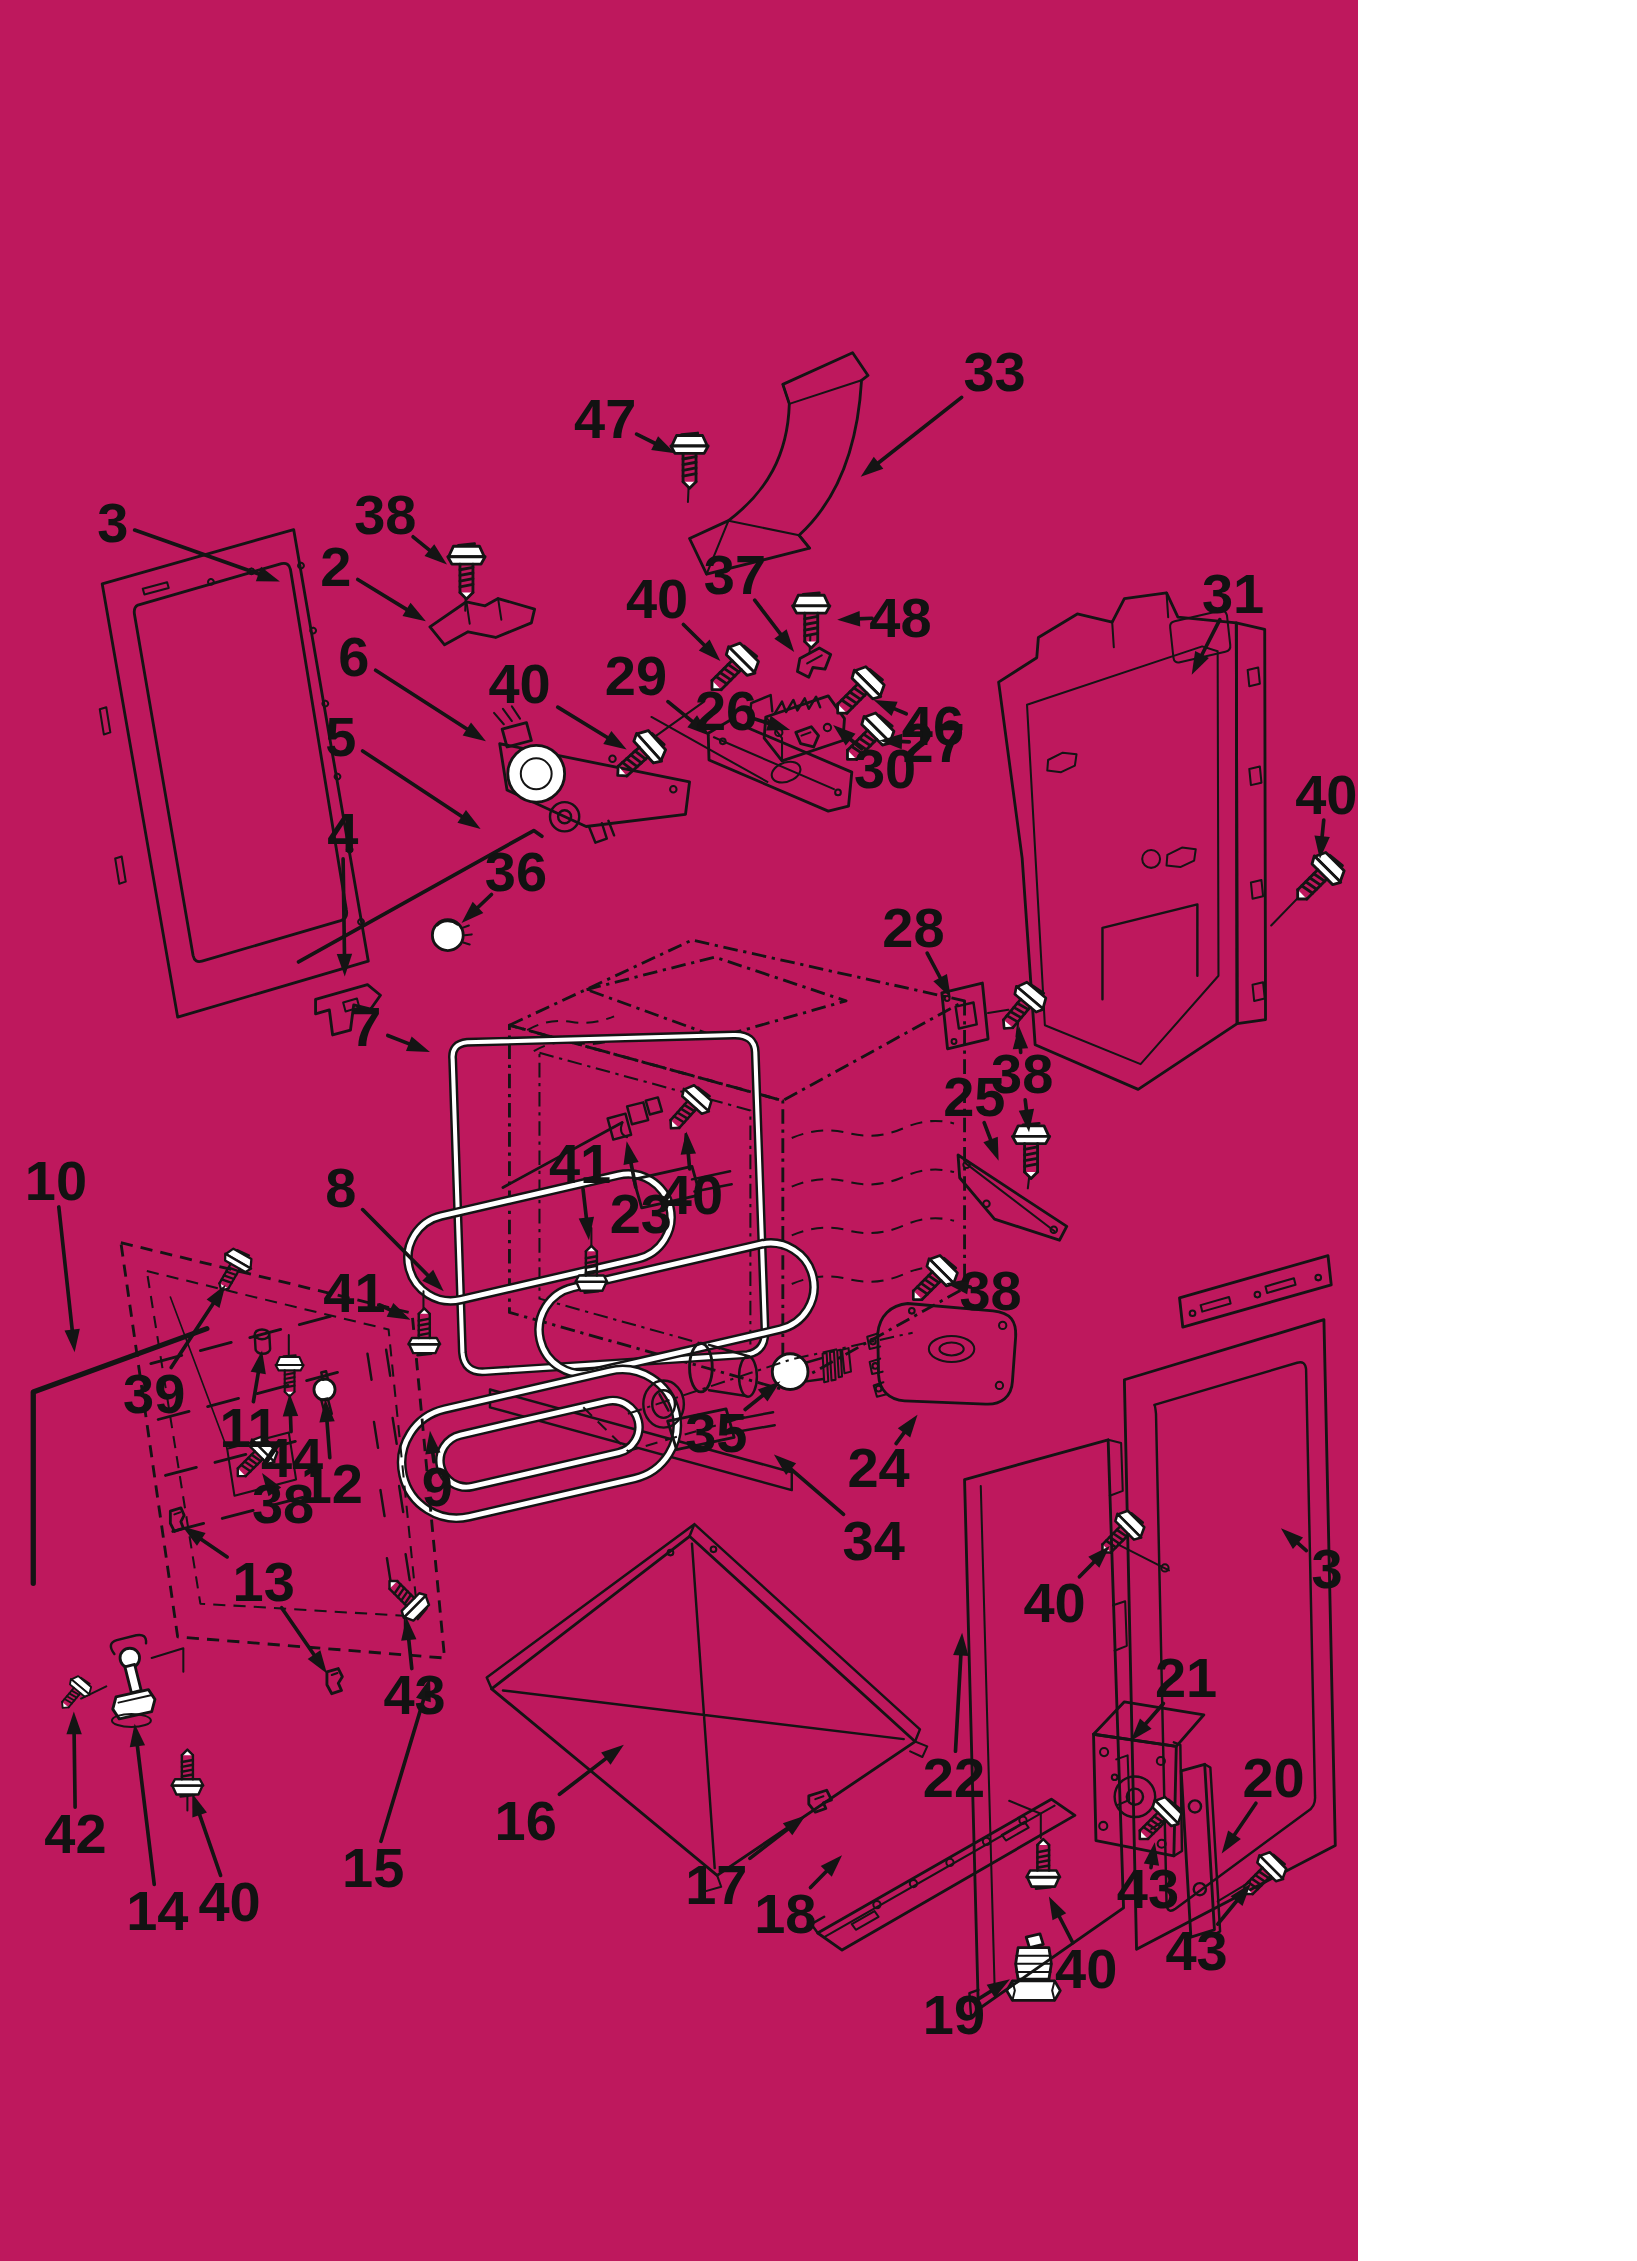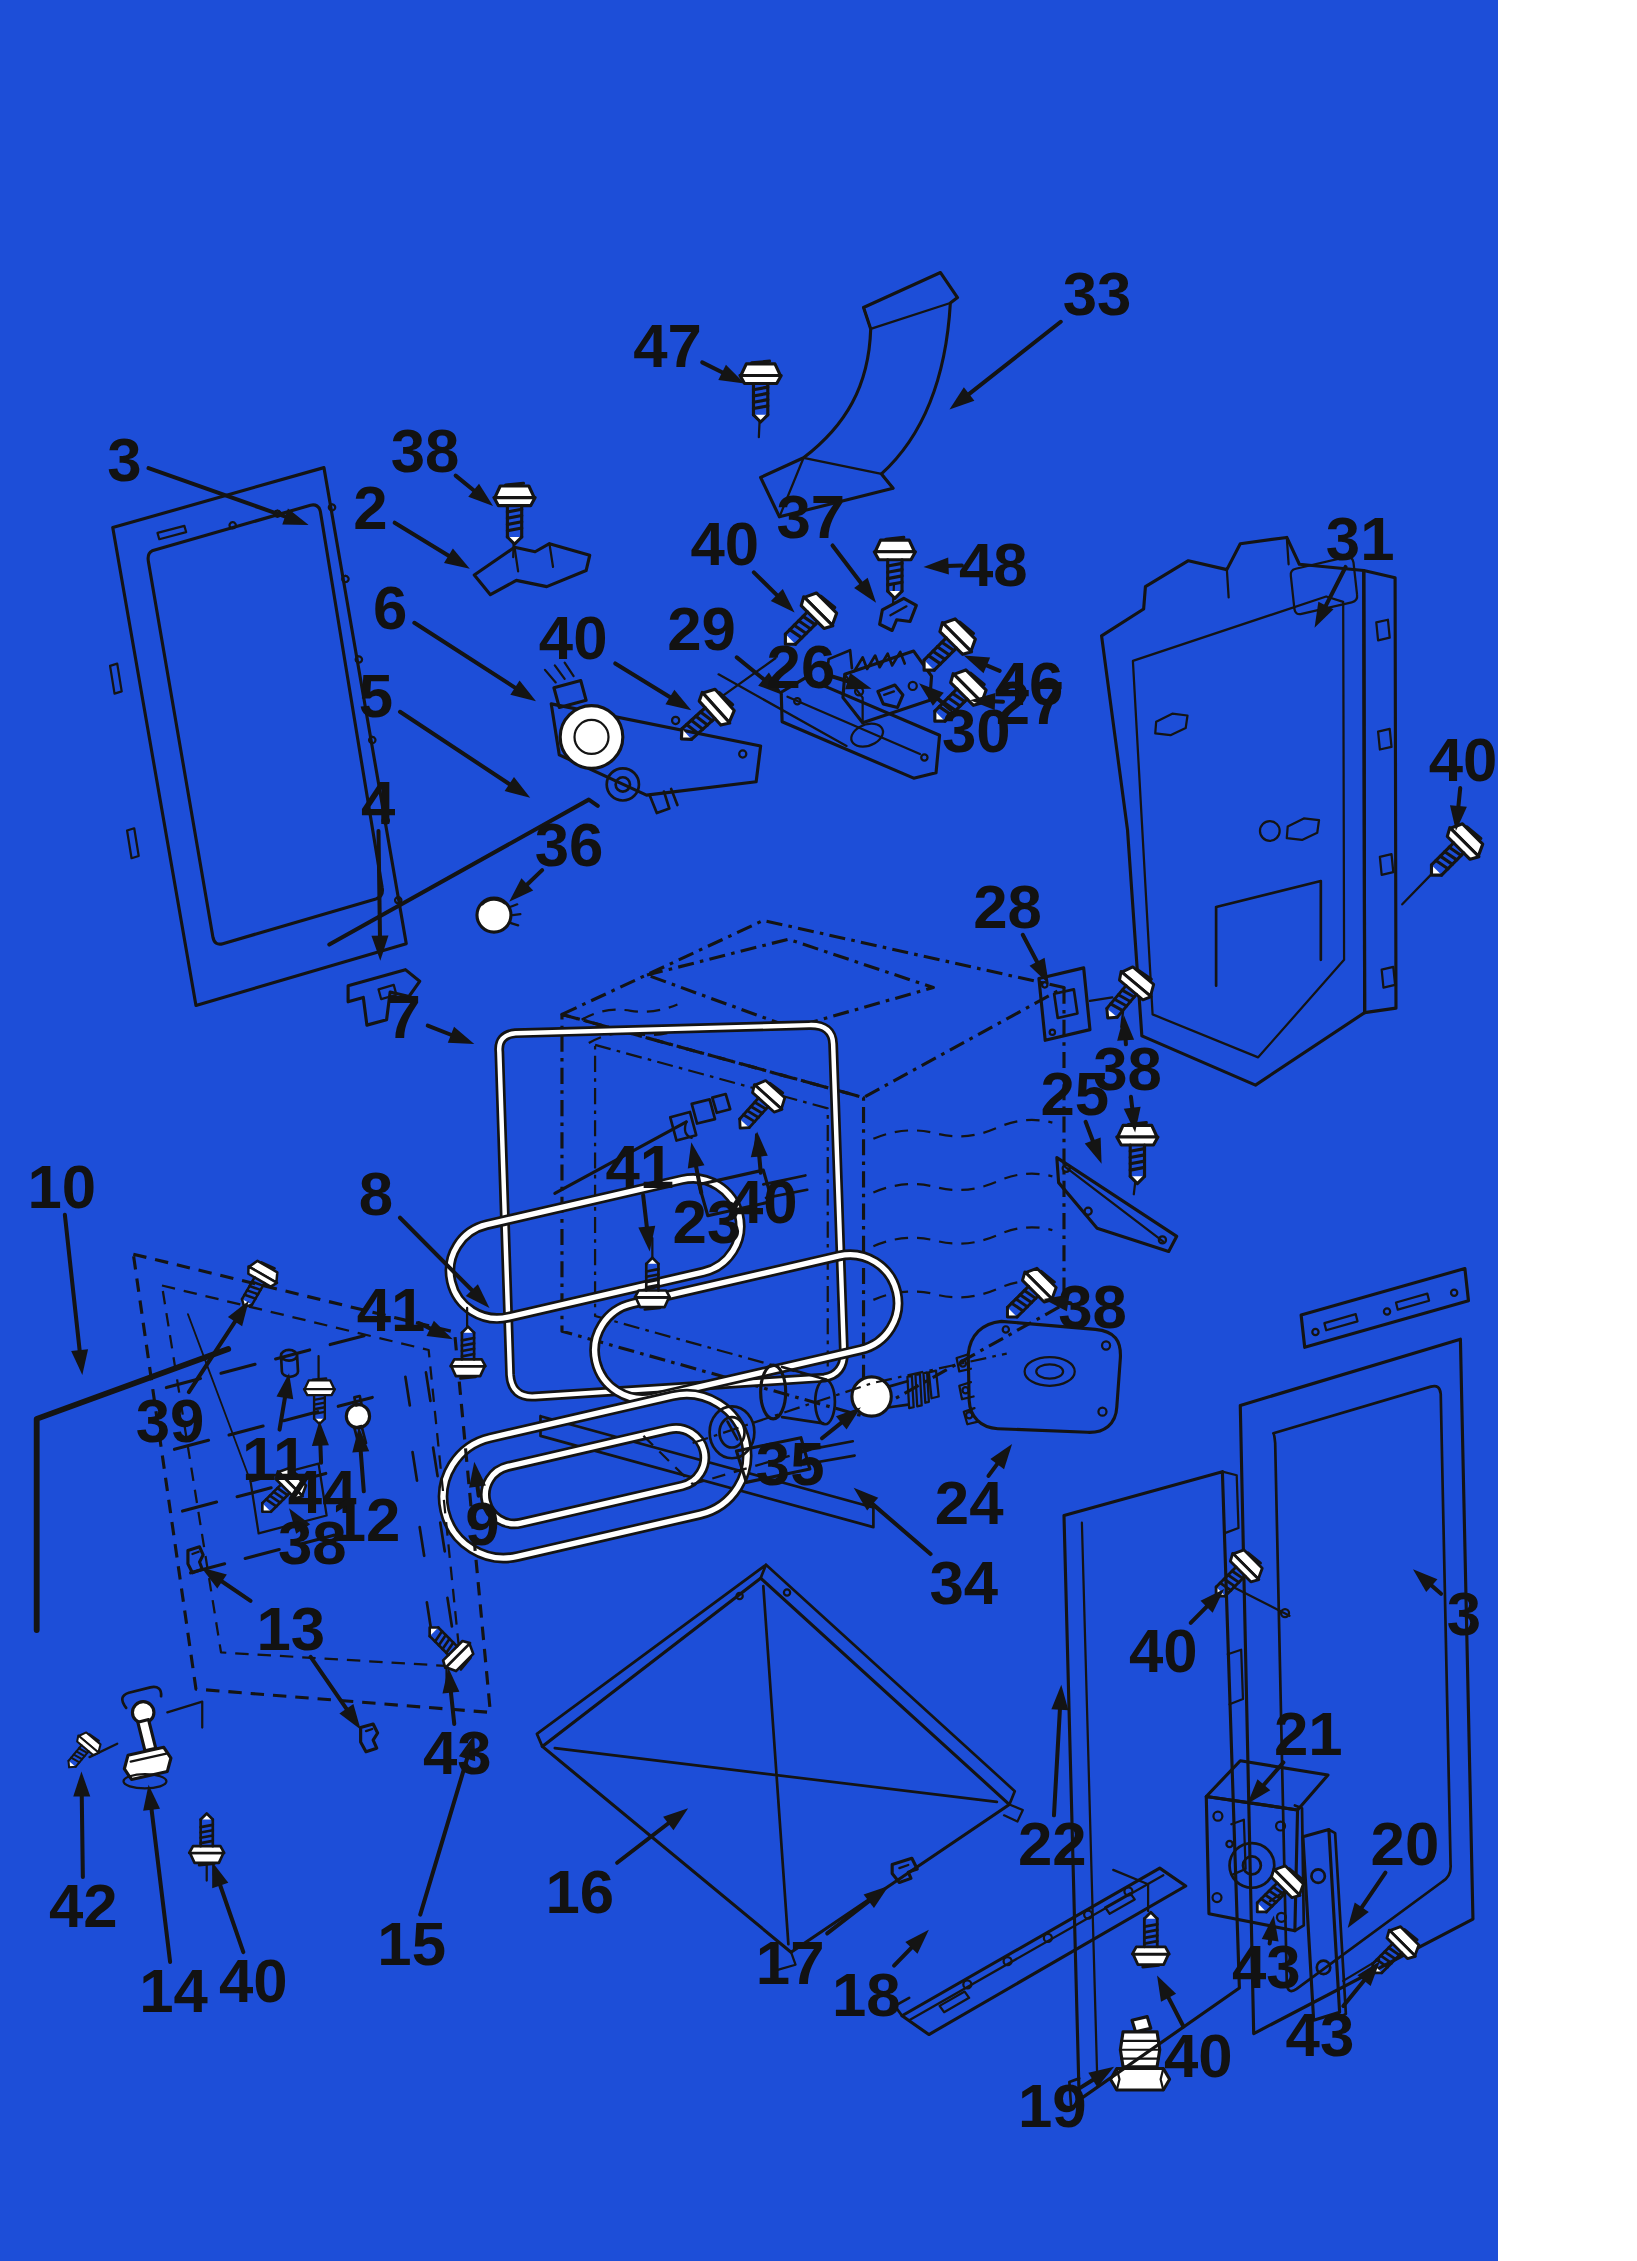--- a/index.html
+++ b/index.html
@@ -1,16 +1,16 @@
 <!DOCTYPE html>
 <html style="font-size:7.8px"><head>
 <meta charset="utf-8">
 <style>
   html,body{margin:0;padding:0;background:#ffffff}
-  #stage{position:relative;width:1498px;height:2261px;background:#1d4ed8;overflow:hidden}
+  #stage{position:relative;width:1358px;height:2261px;background:#be185d;overflow:hidden}
   svg{display:block;width:100%;height:100%}
   text.callout{font-family:"Liberation Sans","DejaVu Sans",sans-serif;font-weight:700;fill:#121212}
 </style>
 </head>
 <body>
 
 <div id="stage">
   <svg id="diagram" viewBox="0 0 3348 4623" xmlns="http://www.w3.org/2000/svg">
     <defs>
       <symbol id="sym-screw" overflow="visible">

